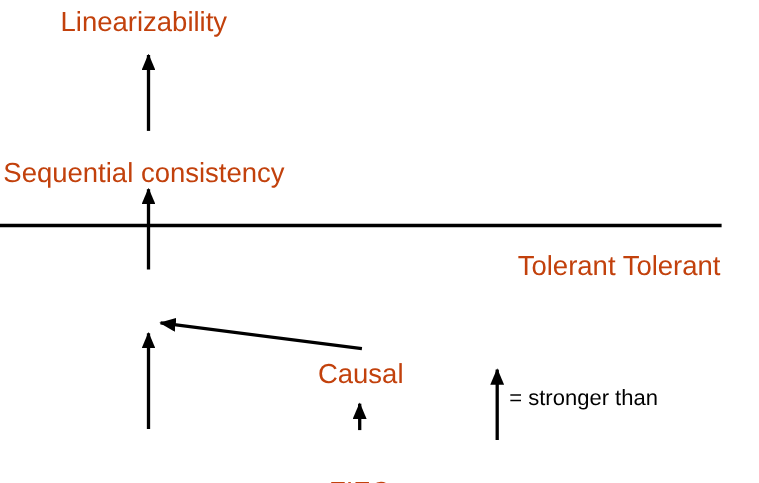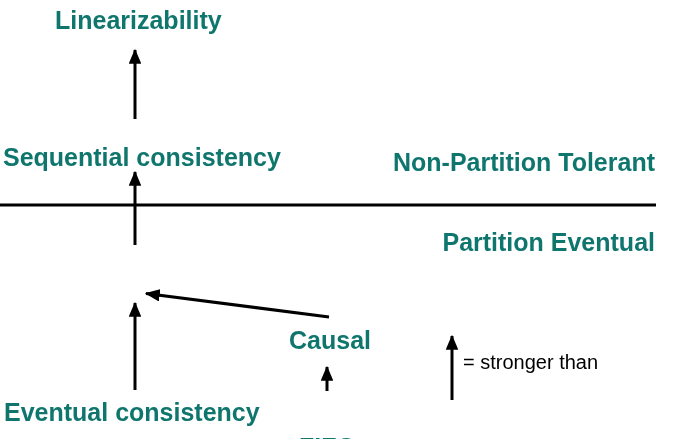--- a/index.html
+++ b/index.html
@@ -21,22 +21,21 @@
     left: 0;
     top: 0;
     width: 690px;
     height: 439px;
   }
   .label {
     position: absolute;
     font-size: 25px;
     line-height: 29px;
     white-space: nowrap;
-    color: #0f766e;
-    font-weight: bold;
+    color: #c2410c;
   }
   .label.right-anchored {
     text-align: right;
   }
   .label sup {
     font-size: 60%;
     line-height: 0;
     vertical-align: super;
   }
   .legend-label {
@@ -71,26 +70,24 @@
 
     <line x1="327" y1="391" x2="327" y2="367" stroke="#000000" stroke-width="3" marker-end="url(#ah)"></line>
 
     <line x1="452" y1="400" x2="452" y2="336" stroke="#000000" stroke-width="3" marker-end="url(#ah)"></line>
   </svg>
 
   <div class="label" style="left:55px; top:6px;">Linearizability</div>
 
   <div class="label" style="left:3px; top:126px;margin-top:17px;">Sequential consistency</div>
 
-  <div class="label right-anchored" style="right:35px; top:148px;">Non-Partition Tolerant</div>
 
-  <div class="label right-anchored" style="right:35px; top:228px;">Partition Eventual</div>
+  <div class="label right-anchored" style="right:35px; top:228px;">Tolerant Tolerant</div>
 
 
   <div class="label" style="left:289px; top:326px;">Causal</div>
 
-  <div class="label" style="left:4px; top:398px;">Eventual consistency</div>
 
   <div class="label" style="left:299px; top:398px;margin-top:35px;">FIFO</div>
 
   <div class="legend-label" style="left:463px; top:350px;">= stronger than</div>
 
 </div>
 
 </body></html>

